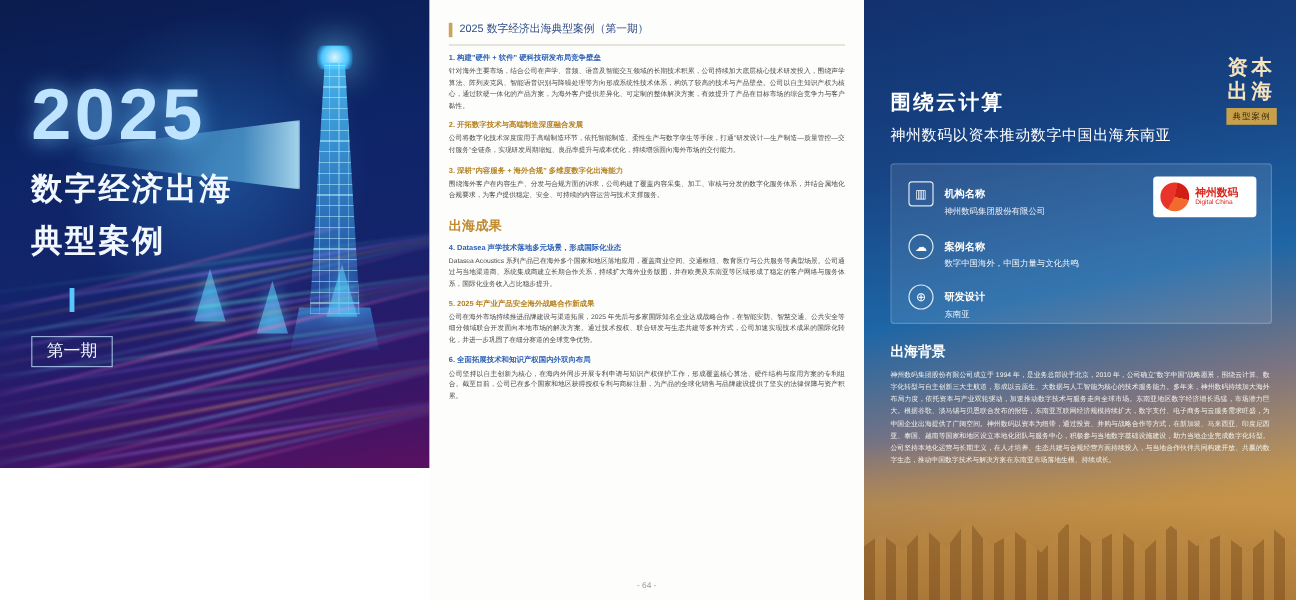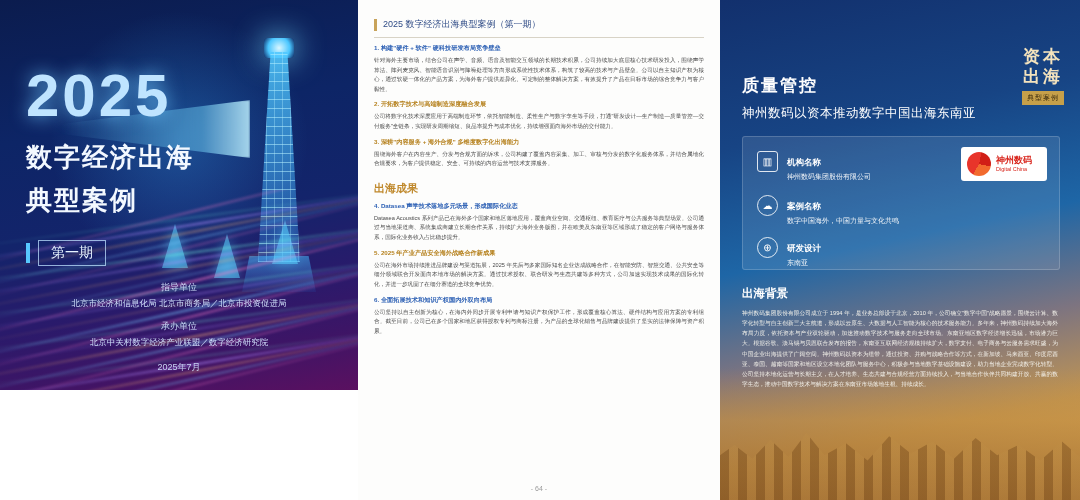--- a/index.html
+++ b/index.html
@@ -65,21 +65,21 @@
   .sail.s1{left:162px;} .sail.s2{left:214px;bottom:112px;} .sail.s3{left:272px;bottom:126px;}
   .streaks{position:absolute;left:0;bottom:0;width:358px;height:200px;overflow:hidden;}
   .streaks span{position:absolute;left:-60px;height:3px;width:520px;border-radius:3px;filter:blur(1px);}
   .cover-title{position:absolute;left:26px;top:66px;color:#eaf4ff;}
   .cover-year{
     font-size:60px;font-weight:bold;letter-spacing:3px;line-height:1;
     color:#bfe4ff;text-shadow:0 0 18px rgba(110,200,255,.85);
   }
   .cover-l1{font-size:26px;font-weight:bold;margin-top:14px;letter-spacing:2px;color:#f2f8ff;}
   .cover-l2{font-size:26px;font-weight:bold;margin-top:8px;letter-spacing:2px;color:#f2f8ff;}
-  .issue{margin-top:22px;display:inline-flex;align-items:center;gap:8px;}
+  .issue{margin-top:22px;display:inline-flex;align-items:center;gap:20px;flex-direction:column;}
   .issue .bar{width:4px;height:20px;background:#57c8ff;display:inline-block;}
   .issue .txt{border:1px solid rgba(190,225,255,.75);padding:3px 12px;font-size:14px;color:#e8f4ff;}
   .cover-foot{position:absolute;left:0;right:0;bottom:16px;text-align:center;color:#d5e6ff;}
   .cover-foot .lbl{font-size:9px;opacity:.9;margin-top:10px;}
   .cover-foot .org{font-size:8.5px;opacity:.95;margin-top:4px;}
   .cover-foot .date{font-size:9px;margin-top:12px;opacity:.9;}
 
   
   .mid{position:relative;width:362px;flex:0 0 362px;height:500px;background:#fdfdfc;padding:0 16px;box-sizing:border-box;}
   .mid-head{display:flex;align-items:center;gap:6px;padding-top:18px;}
@@ -185,27 +185,20 @@
     <div class="cover-title">
       <div class="cover-year">2025</div>
       <div class="cover-l1">数字经济出海</div>
       <div class="cover-l2">典型案例</div>
       <div class="issue">
         <span class="bar"></span>
         <span class="txt">第一期</span>
       </div>
     </div>
 
-    <div class="cover-foot">
-      <div class="lbl">指导单位</div>
-      <div class="org">北京市经济和信息化局    北京市商务局／北京市投资促进局</div>
-      <div class="lbl">承办单位</div>
-      <div class="org">北京中关村数字经济产业联盟／数字经济研究院</div>
-      <div class="date">2025年7月</div>
-    </div>
   </div>
 
   <div class="mid">
     <div class="mid-head">
       <span class="tag"></span>
       <span class="t">2025 数字经济出海典型案例（第一期）</span>
     </div>
     <div class="mid-rule"></div>
 
 
@@ -238,21 +231,21 @@
     </div>
 
     <div class="mid-foot">- 64 -</div>
   </div>
 
   <div class="right">
     <div class="right-bg"></div>
     <div class="city"></div>
 
     <div class="case-head">
-      <div class="case-no">质量管控</div>
+      <div class="case-no">围绕云计算</div>
       <div class="case-title">神州数码以资本推动数字中国出海东南亚</div>
     </div>
 
     <div class="badge">
       <div class="b1">资本</div>
       <div class="b2">出海</div>
       <div><span class="seal">典型案例</span></div>
     </div>
 
     <div class="card">

